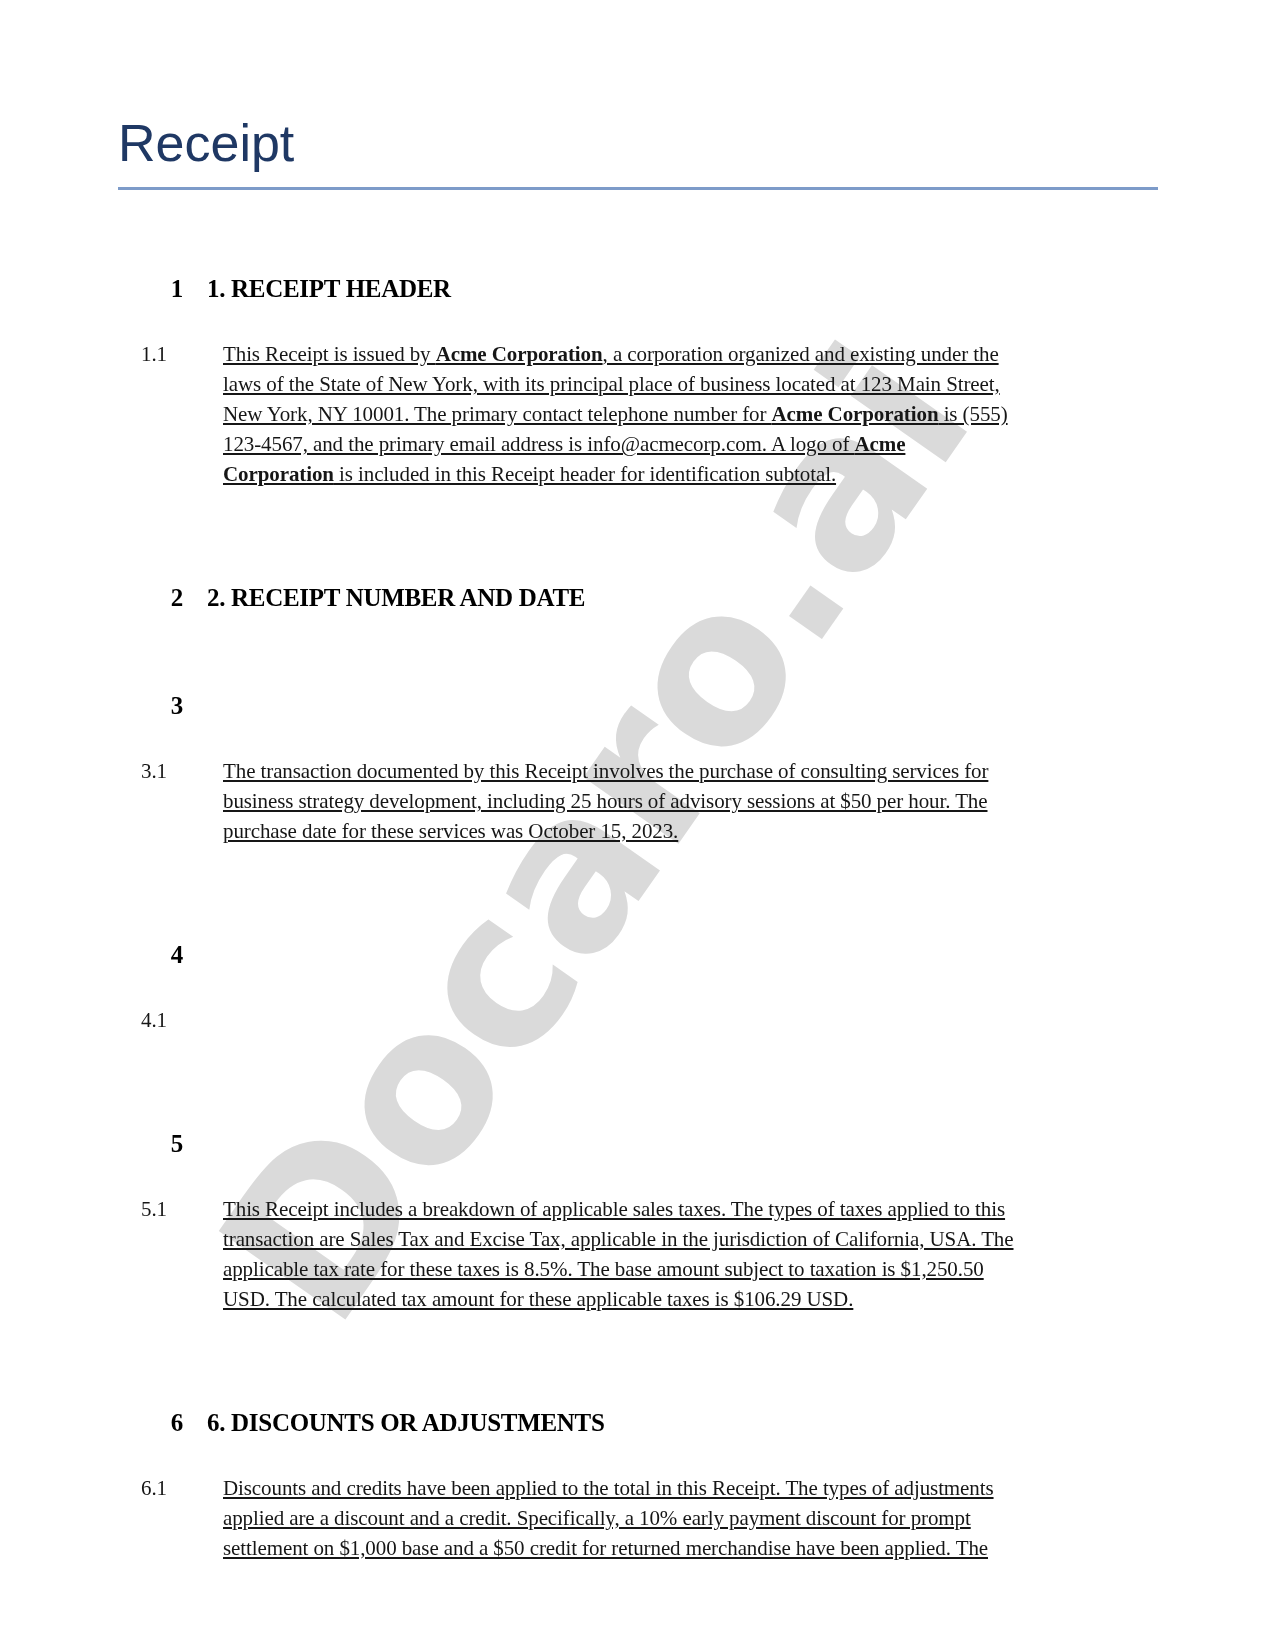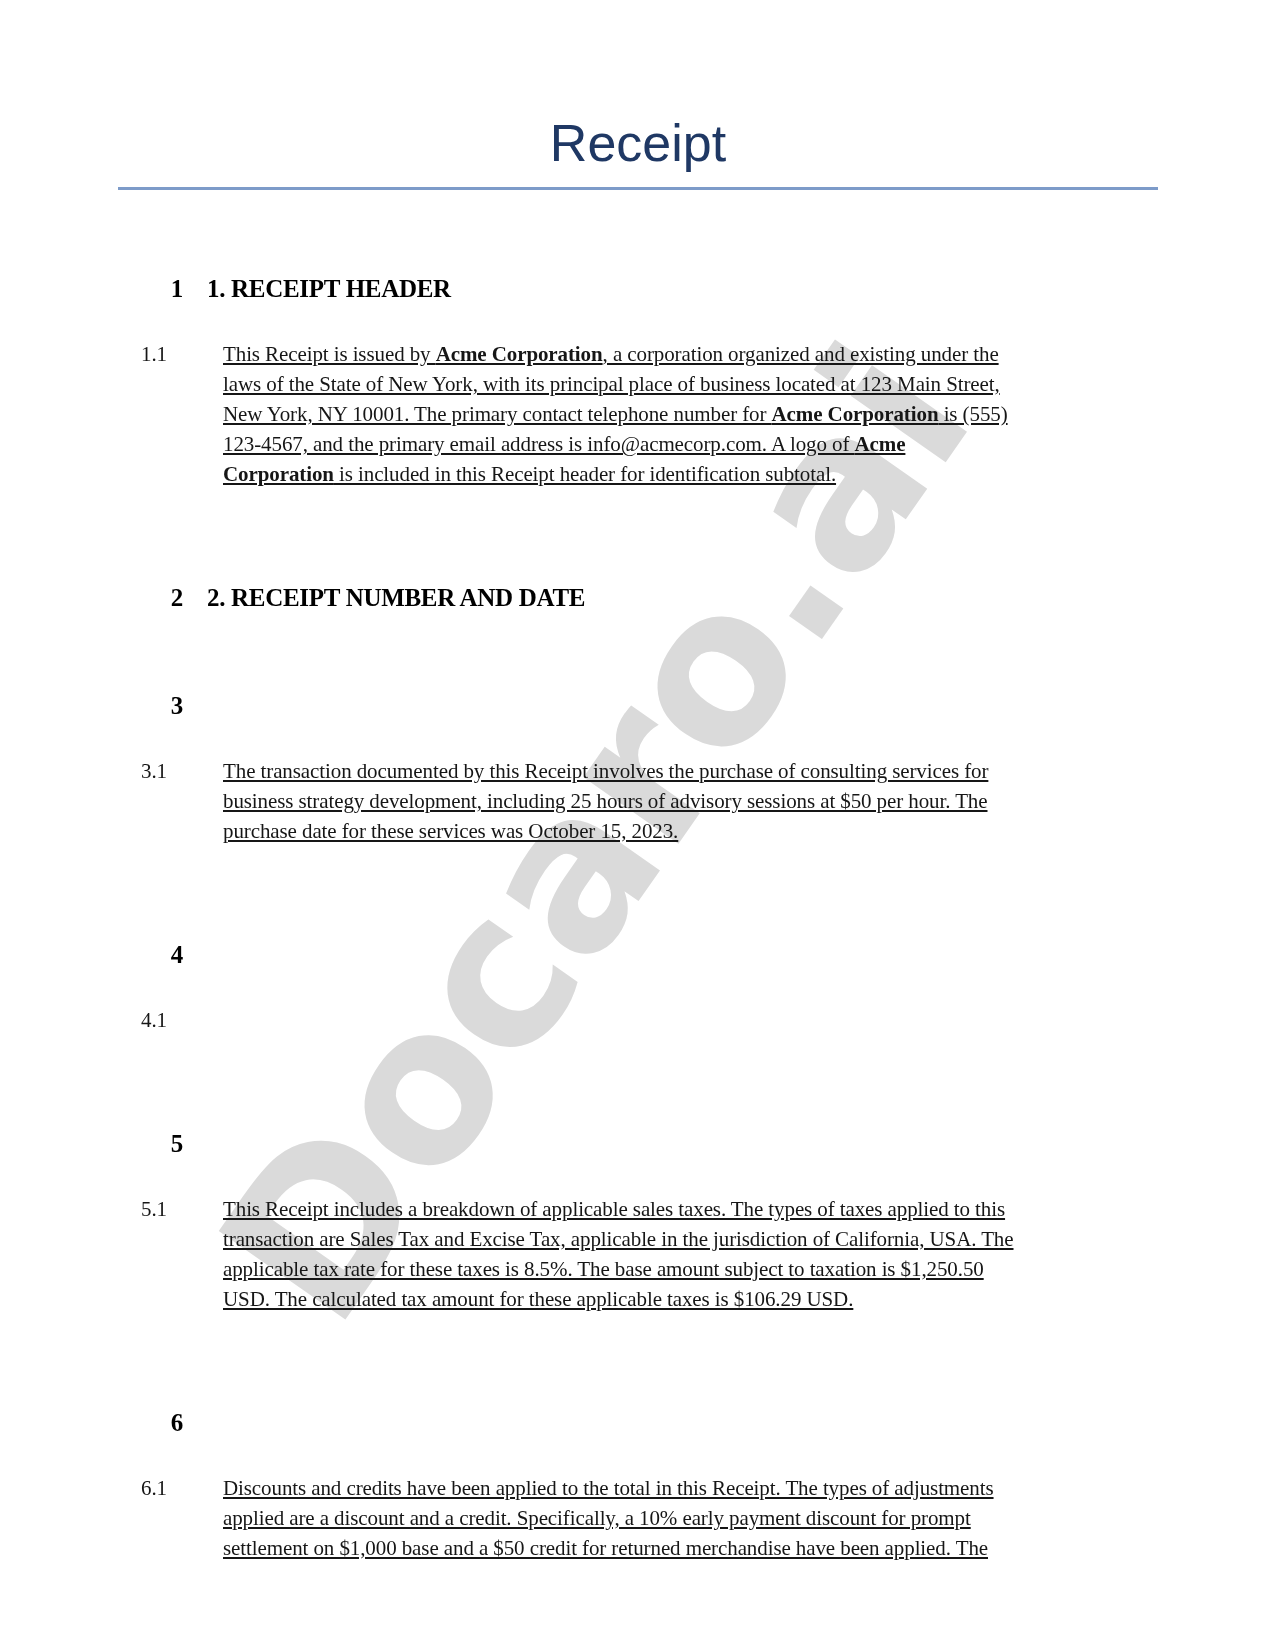--- a/index.html
+++ b/index.html
@@ -30,21 +30,20 @@
     z-index: 0;
     user-select: none;
   }
   .content {
     position: relative;
     z-index: 1;
     padding: 116px 117px 0 118px;
   }
   .title {
     margin: 0;
-    text-align: center;
     font-family: "Liberation Sans", "DejaVu Sans", sans-serif;
     font-weight: 400;
     font-size: 52px;
     line-height: 54px;
     color: var(--title_text, #1f3864);
   }
   .title-rule {
     margin-top: 17px;
     border: none;
     border-top: 3px solid var(--title_rule, #7d9bc9);
@@ -162,20 +161,21 @@
 transaction are Sales Tax and Excise Tax, applicable in the jurisdiction of California, USA. The
 applicable tax rate for these taxes is 8.5%. The base amount subject to taxation is $1,250.50
 USD. The calculated tax amount for these applicable taxes is $106.29 USD.</span></p>
   </div>
 </div>
   </section>
 
   <section class="section">
     <div class="row heading-row">
       <div class="num heading-num">6</div>
+      <h2 class="heading">6. DISCOUNTS OR ADJUSTMENTS</h2>
     </div>
     <div>
   <div class="row item-row">
     <div class="num item-num">6.1</div>
     <p class="item-text"><span>Discounts and credits have been applied to the total in this Receipt. The types of adjustments
 applied are a discount and a credit. Specifically, a 10% early payment discount for prompt
 settlement on $1,000 base and a $50 credit for returned merchandise have been applied. The</span></p>
   </div>
 </div>
   </section>

